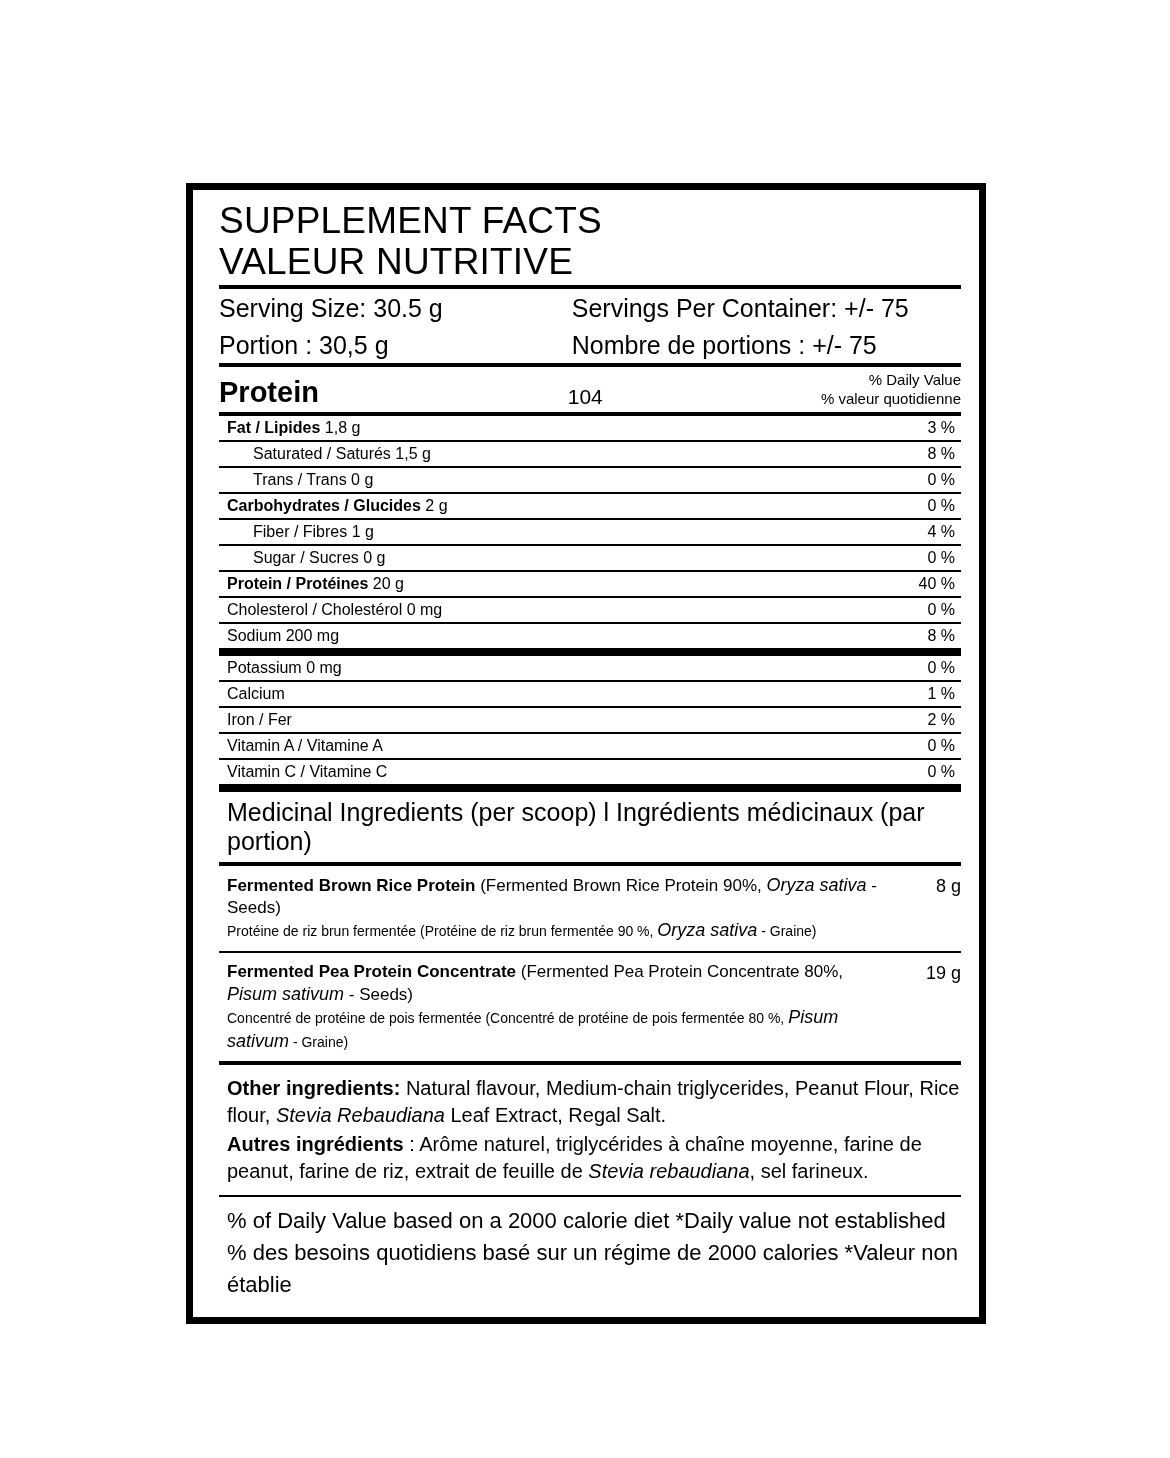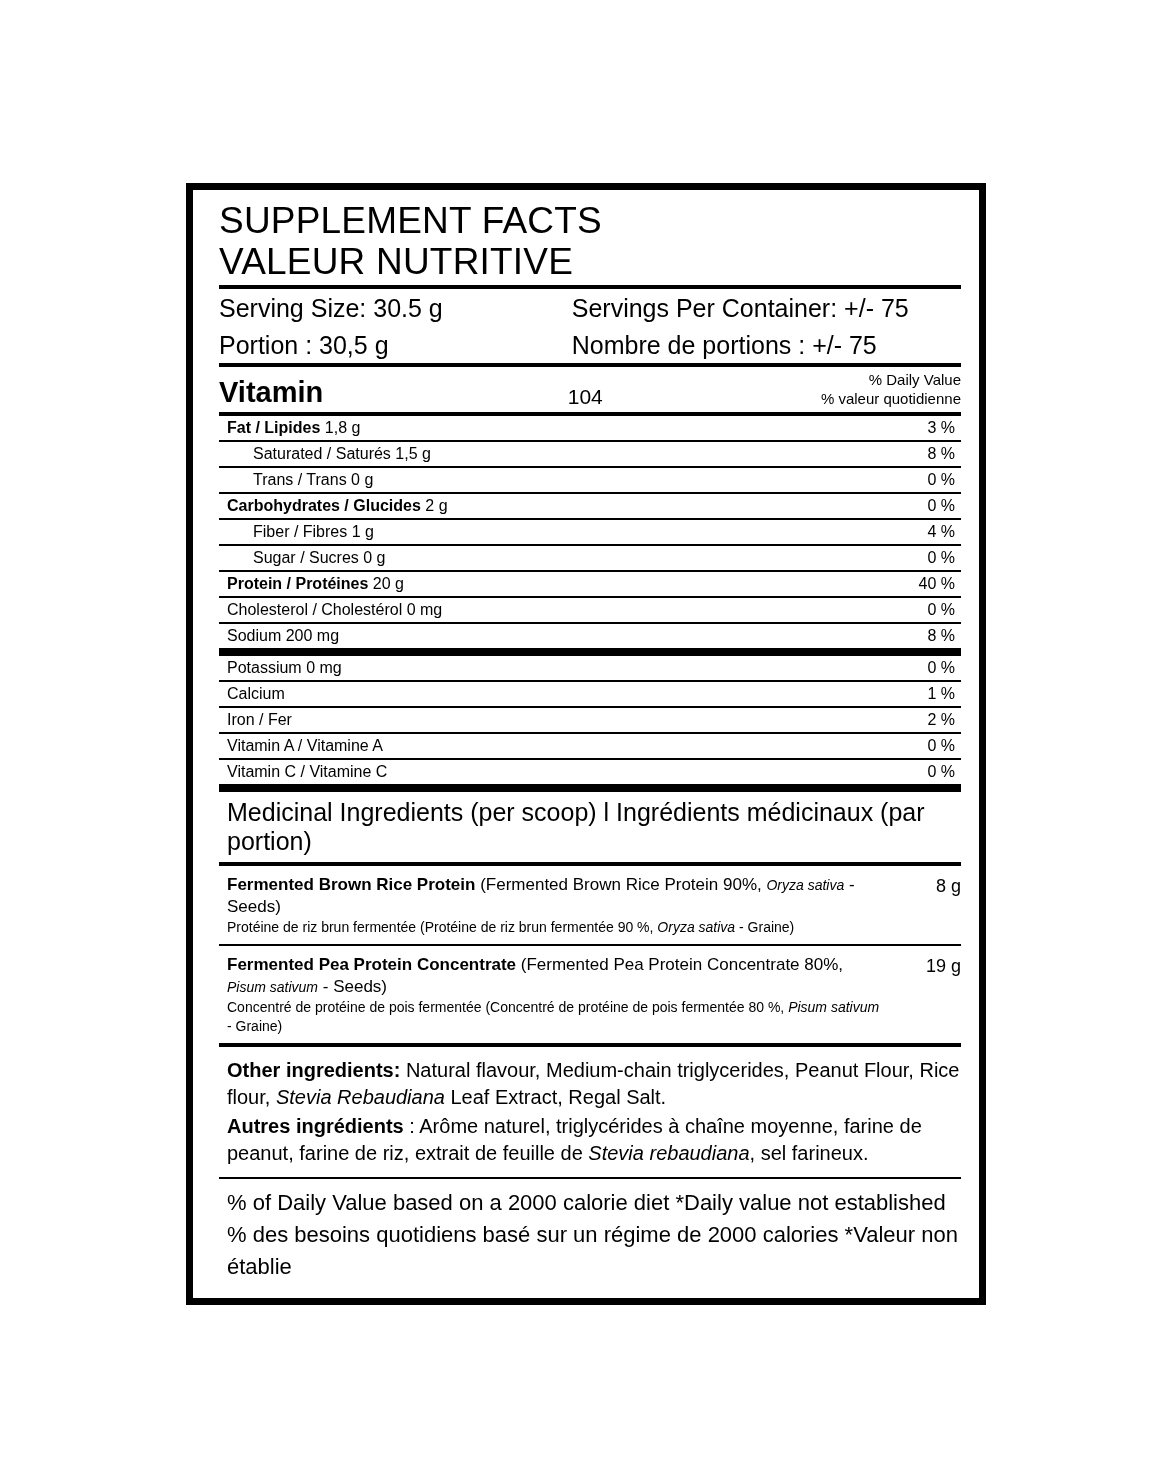--- a/index.html
+++ b/index.html
@@ -95,21 +95,21 @@
     padding: 6px 0 6px 8px;
   }
 
   .ing-block { padding: 8px 0 8px 8px; }
   .ing-row { display: flex; align-items: flex-start; }
   .ing-text { flex: 1; padding-right: 10px; }
   .ing-en { font-size: 17px; line-height: 1.3; }
   .ing-fr { font-size: 14px; line-height: 1.3; }
   .ing-amt { font-size: 18px; width: 70px; text-align: right; white-space: nowrap; padding-top: 2px; }
   .it { font-style: italic; }
-  .small-it { font-style: italic; font-size: 14px; text-align: center; }
+  .small-it { font-style: italic; font-size: 18px; text-align: center; }
 
   .other-block {
     padding: 10px 0 8px 8px;
     font-size: 20px;
     line-height: 1.35;
   }
   .other-block p { margin: 0 0 2px 0; }
 
   .footer-block {
     padding: 8px 0 2px 8px;
@@ -135,21 +135,21 @@
     <div class="serving-right">Servings Per Container: +/- 75</div>
   </div>
   <div class="serving-row">
     <div class="serving-left">Portion : 30,5 g</div>
     <div class="serving-right">Nombre de portions : +/- 75</div>
   </div>
 
   <div class="rule-med"></div>
 
   <div class="cal-row">
-    <div class="cal-label">Vitamin</div>
+    <div class="cal-label">Protein</div>
     <div class="cal-value">104</div>
     <div class="dv-head">
       <div>% Daily Value</div>
       <div>% valeur quotidienne</div>
     </div>
   </div>
 
   <table class="nutri">
     <tbody id="nutri-body">
         <tr class="line-med">

